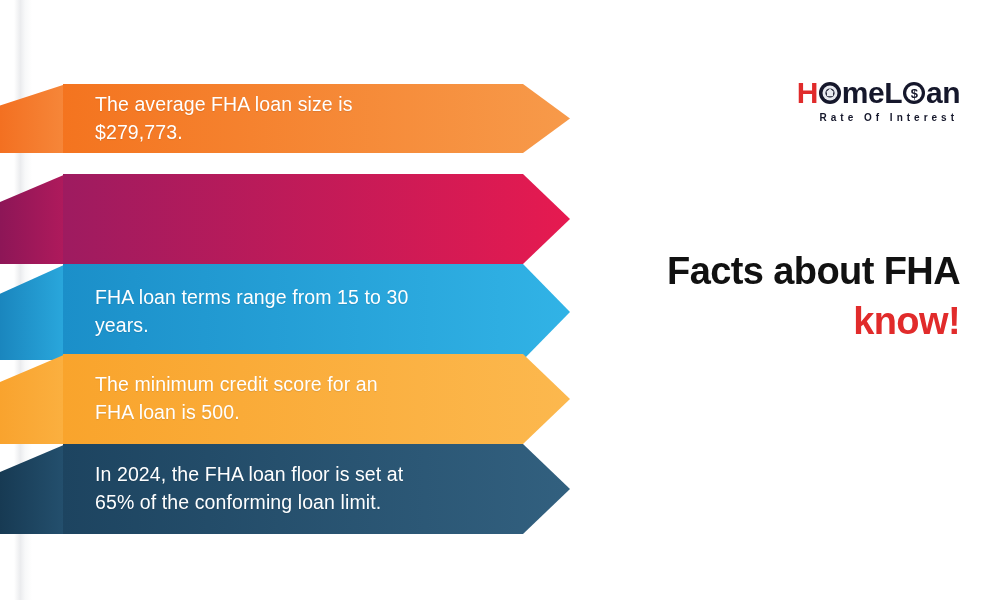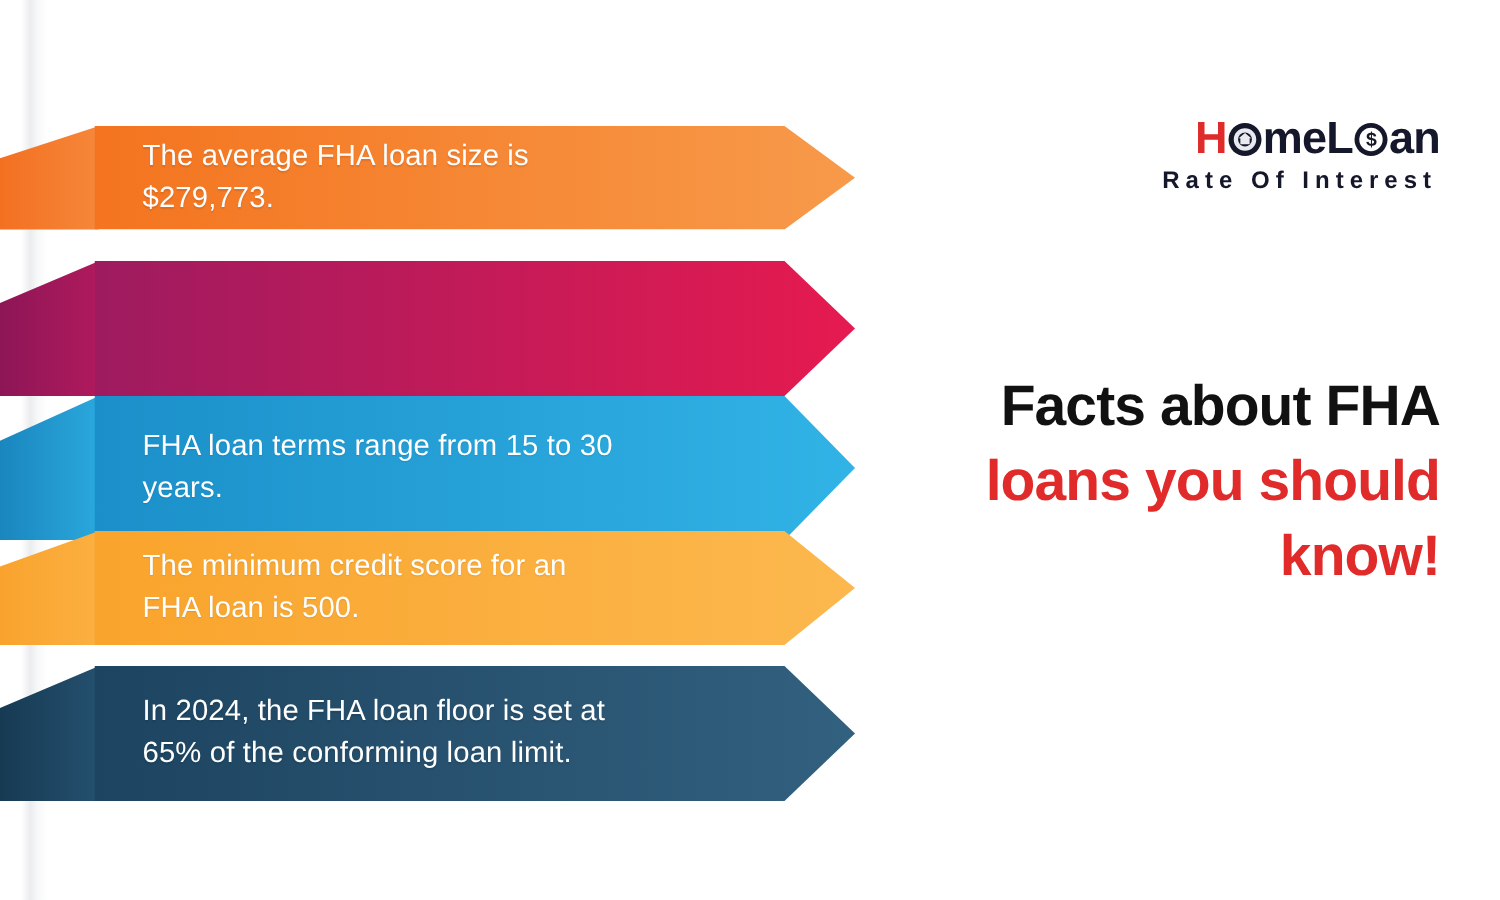--- a/index.html
+++ b/index.html
@@ -115,21 +115,21 @@
     position: relative;
     display: inline-block;
     width: 24px;
     height: 24px;
     margin: 0 0px;
     vertical-align: middle;
   }
   .logo-ocirc svg { display: block; }
   .logo-tagline {
     margin-top: 4px;
-    font-size: 16px;
+    font-size: 10px;
     font-weight: 700;
     letter-spacing: 4.0px;
     color: #15172b;
     padding-right: 2px;
   }
 
   #headline {
     position: absolute;
     right: 40px;
     top: 218px;
@@ -225,21 +225,21 @@
                 <stop offset="100%" stop-color="#31b3e6"></stop>
           </linearGradient>
             </defs>
           <polygon points="0,0 460,0 507,45 460,90 0,90" fill="url(#bg3)"></polygon>
         </svg>
       </div>
       <div class="banner-text">FHA loan terms range from 15 to 30
 years.</div>
     </div>
 
-    <div class="banner-row" style="top:270px;height:76px;text-decoration:underline;">
+    <div class="banner-row" style="top:270px;height:90px;text-decoration:underline;">
       <div class="banner-flap">
         <svg viewBox="0 0 66 90" preserveAspectRatio="none">
           <defs>
               <linearGradient id="fl4" x1="0" y1="0" x2="1" y2="0">
             <stop offset="0%" stop-color="#f9a32e"></stop>
                 <stop offset="100%" stop-color="#fbb040"></stop>
           </linearGradient>
             </defs>
           <polygon points="66,0 66,90 0,118 0,28" fill="url(#fl4)"></polygon>
         </svg>
@@ -308,17 +308,16 @@
           <text x="12" y="16.6" font-family="Liberation Sans, sans-serif" font-size="13" font-weight="700" fill="#15172b" text-anchor="middle">$</text>
         </svg>
       </span>
       <span class="logo-dark">an</span>
     </div>
     <div class="logo-tagline">Rate Of Interest</div>
   </div>
 
   <div id="headline">
     <span class="headline-line1">Facts about FHA</span>
-    <span class="headline-line2">loans you should</span>
     <span class="headline-line3">know!</span>
   </div>
 
 </div>
 
 </body></html>

